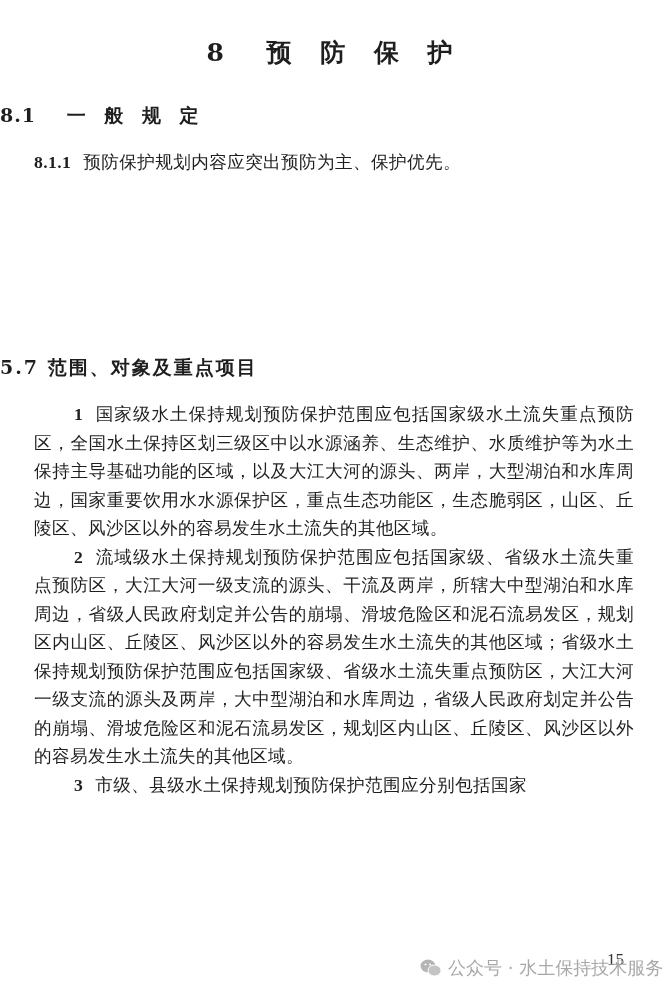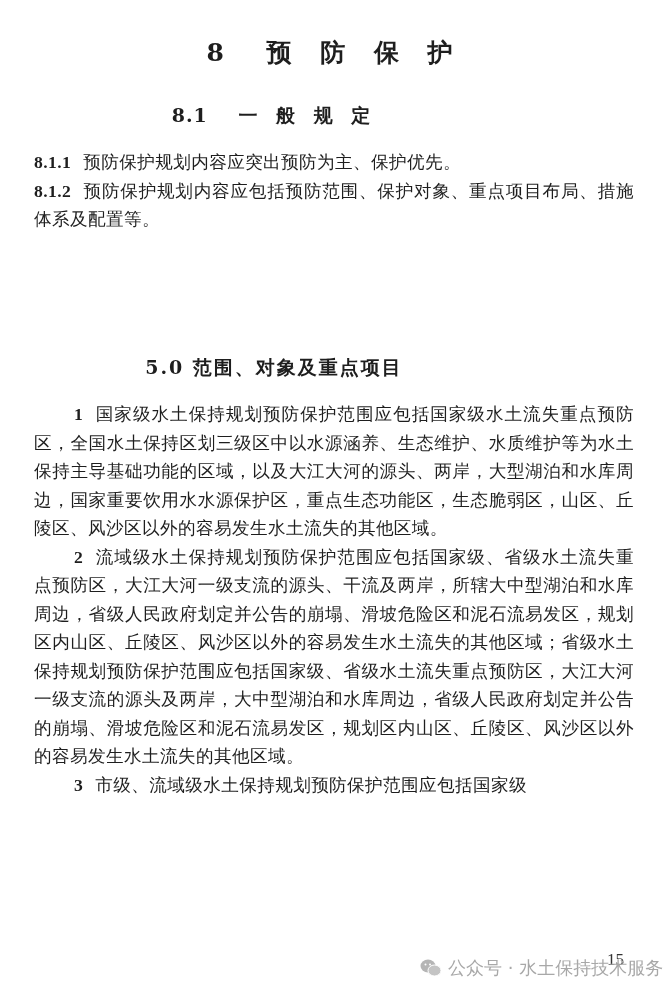--- a/index.html
+++ b/index.html
@@ -6,21 +6,21 @@
   body {
     width:669px; height:1000px; position:relative; overflow:hidden;
     font-family:"DejaVu Serif", "Liberation Serif", serif;
     color:#1e1e1e;
   }
   .h1 {
     position:absolute; left:0; width:669px; top:36px; text-align:center;
     font-size:25px; font-weight:bold; letter-spacing:10px;
   }
   .h2 {
-    position:absolute; left:0; width:548px; text-align:center;
+    position:absolute; left:0; width:548px; 
     font-size:19px; font-weight:bold; letter-spacing:6px;
   }
   .h2b { letter-spacing:2px; }
   .body-text {
     position:absolute; left:34px; width:600px;
     font-size:17.6px; line-height:28.5px; letter-spacing:0.4px;
   }
   .para { margin:0; text-align:justify; text-align-last:left; }
   .num { font-weight:bold; font-family:"Liberation Serif", serif; margin-right:12px; }
   .page-num {
@@ -41,32 +41,31 @@
   <span style="margin-left:14px;">预 防 保 护</span>
 </div>
 
 <div class="h2" style="top:103px;">
   <span style="letter-spacing:1px;">8.1</span>
   <span style="margin-left:18px;">一 般 规 定</span>
 </div>
 
 <div class="body-text" style="top:148px;">
   <p class="para"><span class="num">8.1.1</span><span>预防保护规划内容应突出预防为主、保护优先。</span></p>
-  <p class="para"><span class="num">8.1.2</span><span>预防保护规划内容应包括预防范围、保护对象、重点项目布局、措施体系及配置等。</span></p>
 </div>
 
 <div class="h2 h2b" style="top:355px;">
-  <span>5.0</span>
+  <span>5.7</span>
   <span style="">范围、对象及重点项目</span>
 </div>
 
 <div class="body-text" style="top:400px;">
   <p class="para"><span class="num" style="margin-left:40px;">1</span><span>国家级水土保持规划预防保护范围应包括国家级水土流失重点预防区，全国水土保持区划三级区中以水源涵养、生态维护、水质维护等为水土保持主导基础功能的区域，以及大江大河的源头、两岸，大型湖泊和水库周边，国家重要饮用水水源保护区，重点生态功能区，生态脆弱区，山区、丘陵区、风沙区以外的容易发生水土流失的其他区域。</span></p>
   <p class="para"><span class="num" style="margin-left:40px;">2</span><span>流域级水土保持规划预防保护范围应包括国家级、省级水土流失重点预防区，大江大河一级支流的源头、干流及两岸，所辖大中型湖泊和水库周边，省级人民政府划定并公告的崩塌、滑坡危险区和泥石流易发区，规划区内山区、丘陵区、风沙区以外的容易发生水土流失的其他区域；省级水土保持规划预防保护范围应包括国家级、省级水土流失重点预防区，大江大河一级支流的源头及两岸，大中型湖泊和水库周边，省级人民政府划定并公告的崩塌、滑坡危险区和泥石流易发区，规划区内山区、丘陵区、风沙区以外的容易发生水土流失的其他区域。</span></p>
-  <p class="para"><span class="num" style="margin-left:40px;">3</span><span>市级、流域级水土保持规划预防保护范围应包括国家级</span></p>
+  <p class="para"><span class="num" style="margin-left:40px;">3</span><span>市级、县级水土保持规划预防保护范围应分别包括国家</span></p>
 </div>
 
 <div class="page-num">15</div>
 
 <div class="watermark">
   <span class="wm-icon">
     <svg width="22" height="20" viewBox="0 0 22 20">
       <ellipse cx="8" cy="8" rx="7.5" ry="6.5" fill="#b5b5b5"></ellipse>
       <ellipse cx="14.5" cy="12.5" rx="6.5" ry="5.5" fill="#c4c4c4" stroke="#fff" stroke-width="1"></ellipse>
       <circle cx="5.5" cy="6.5" r="1" fill="#fff"></circle>

